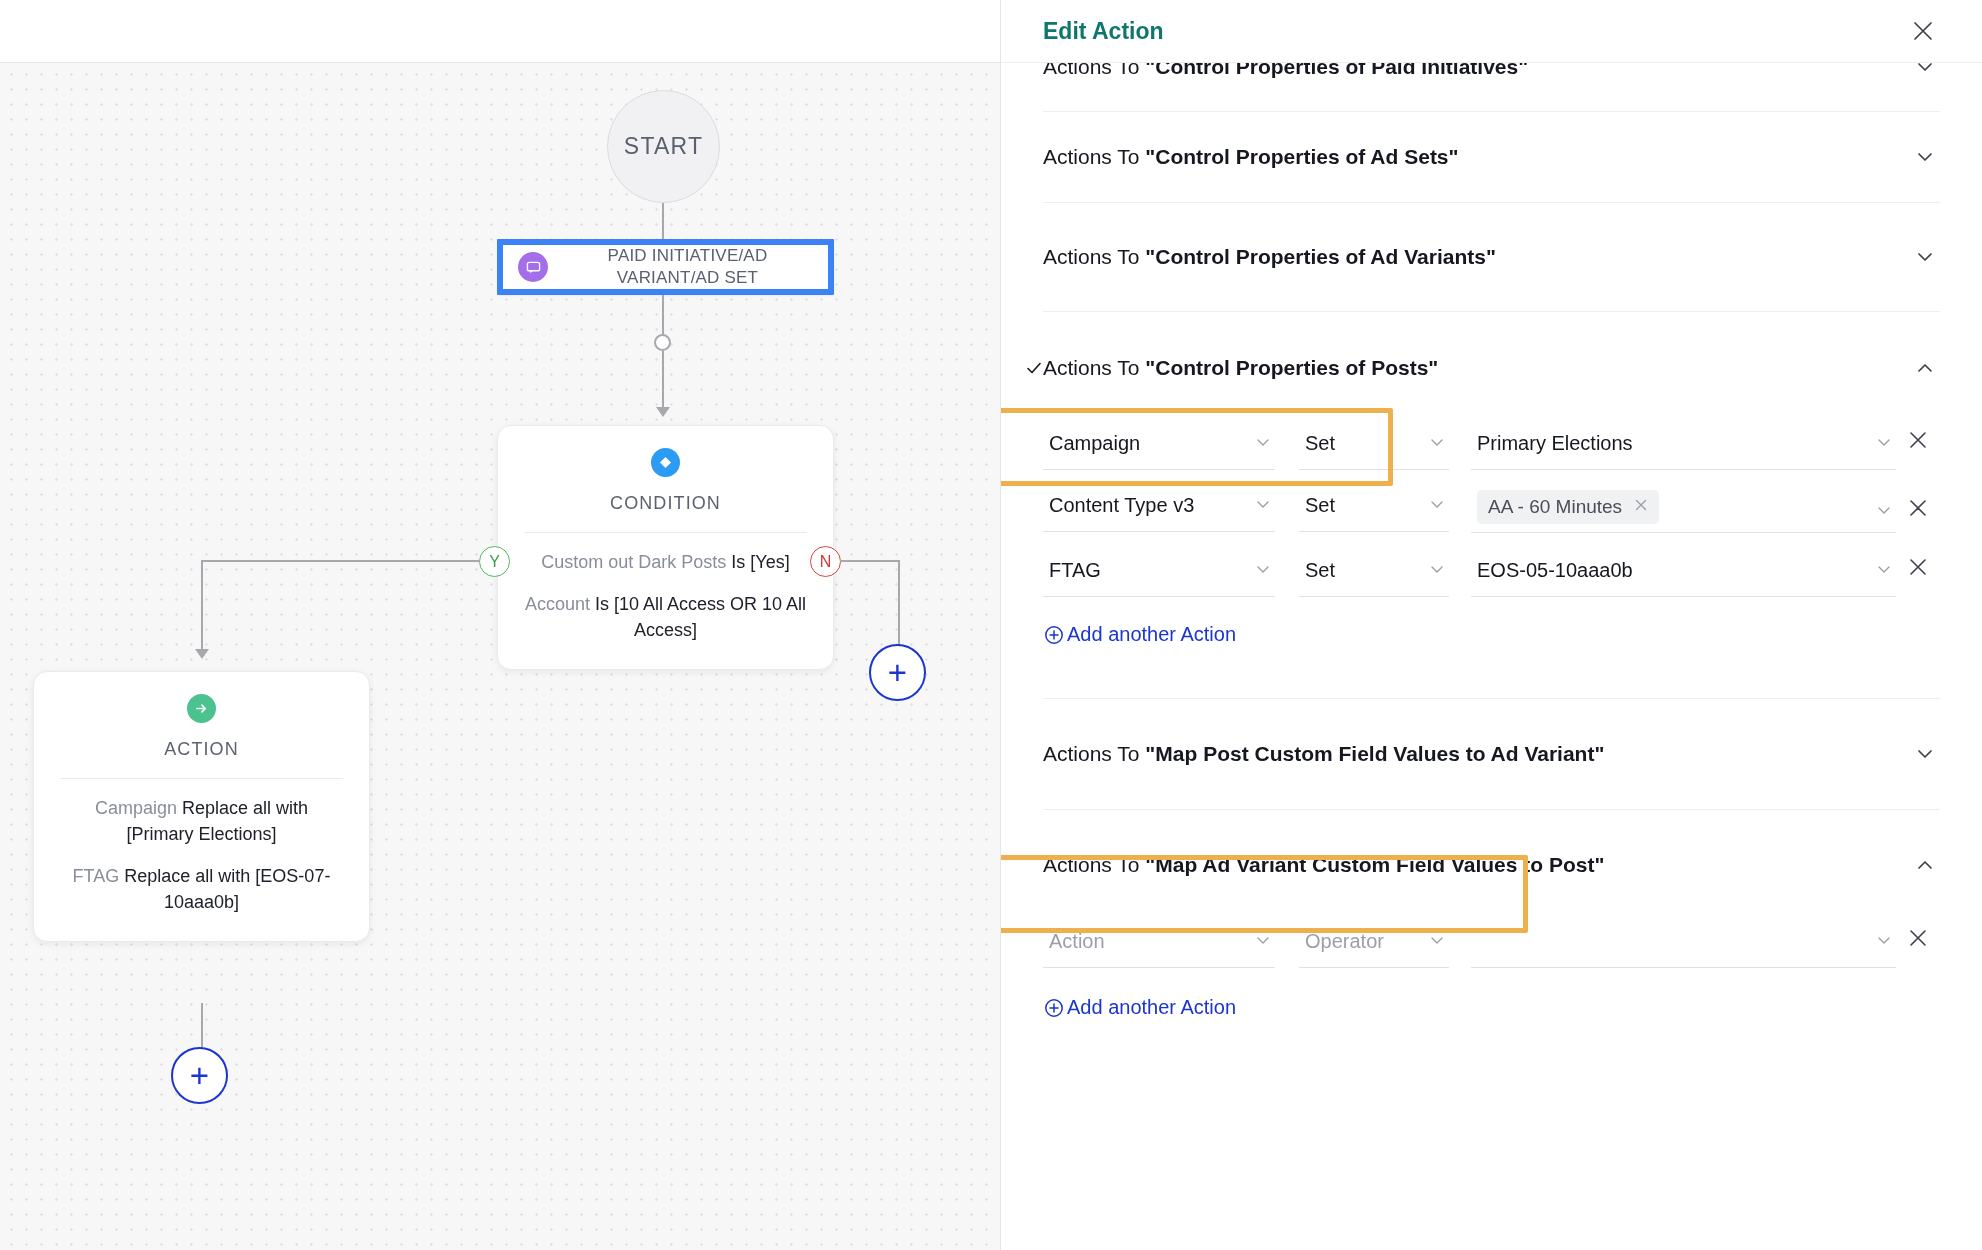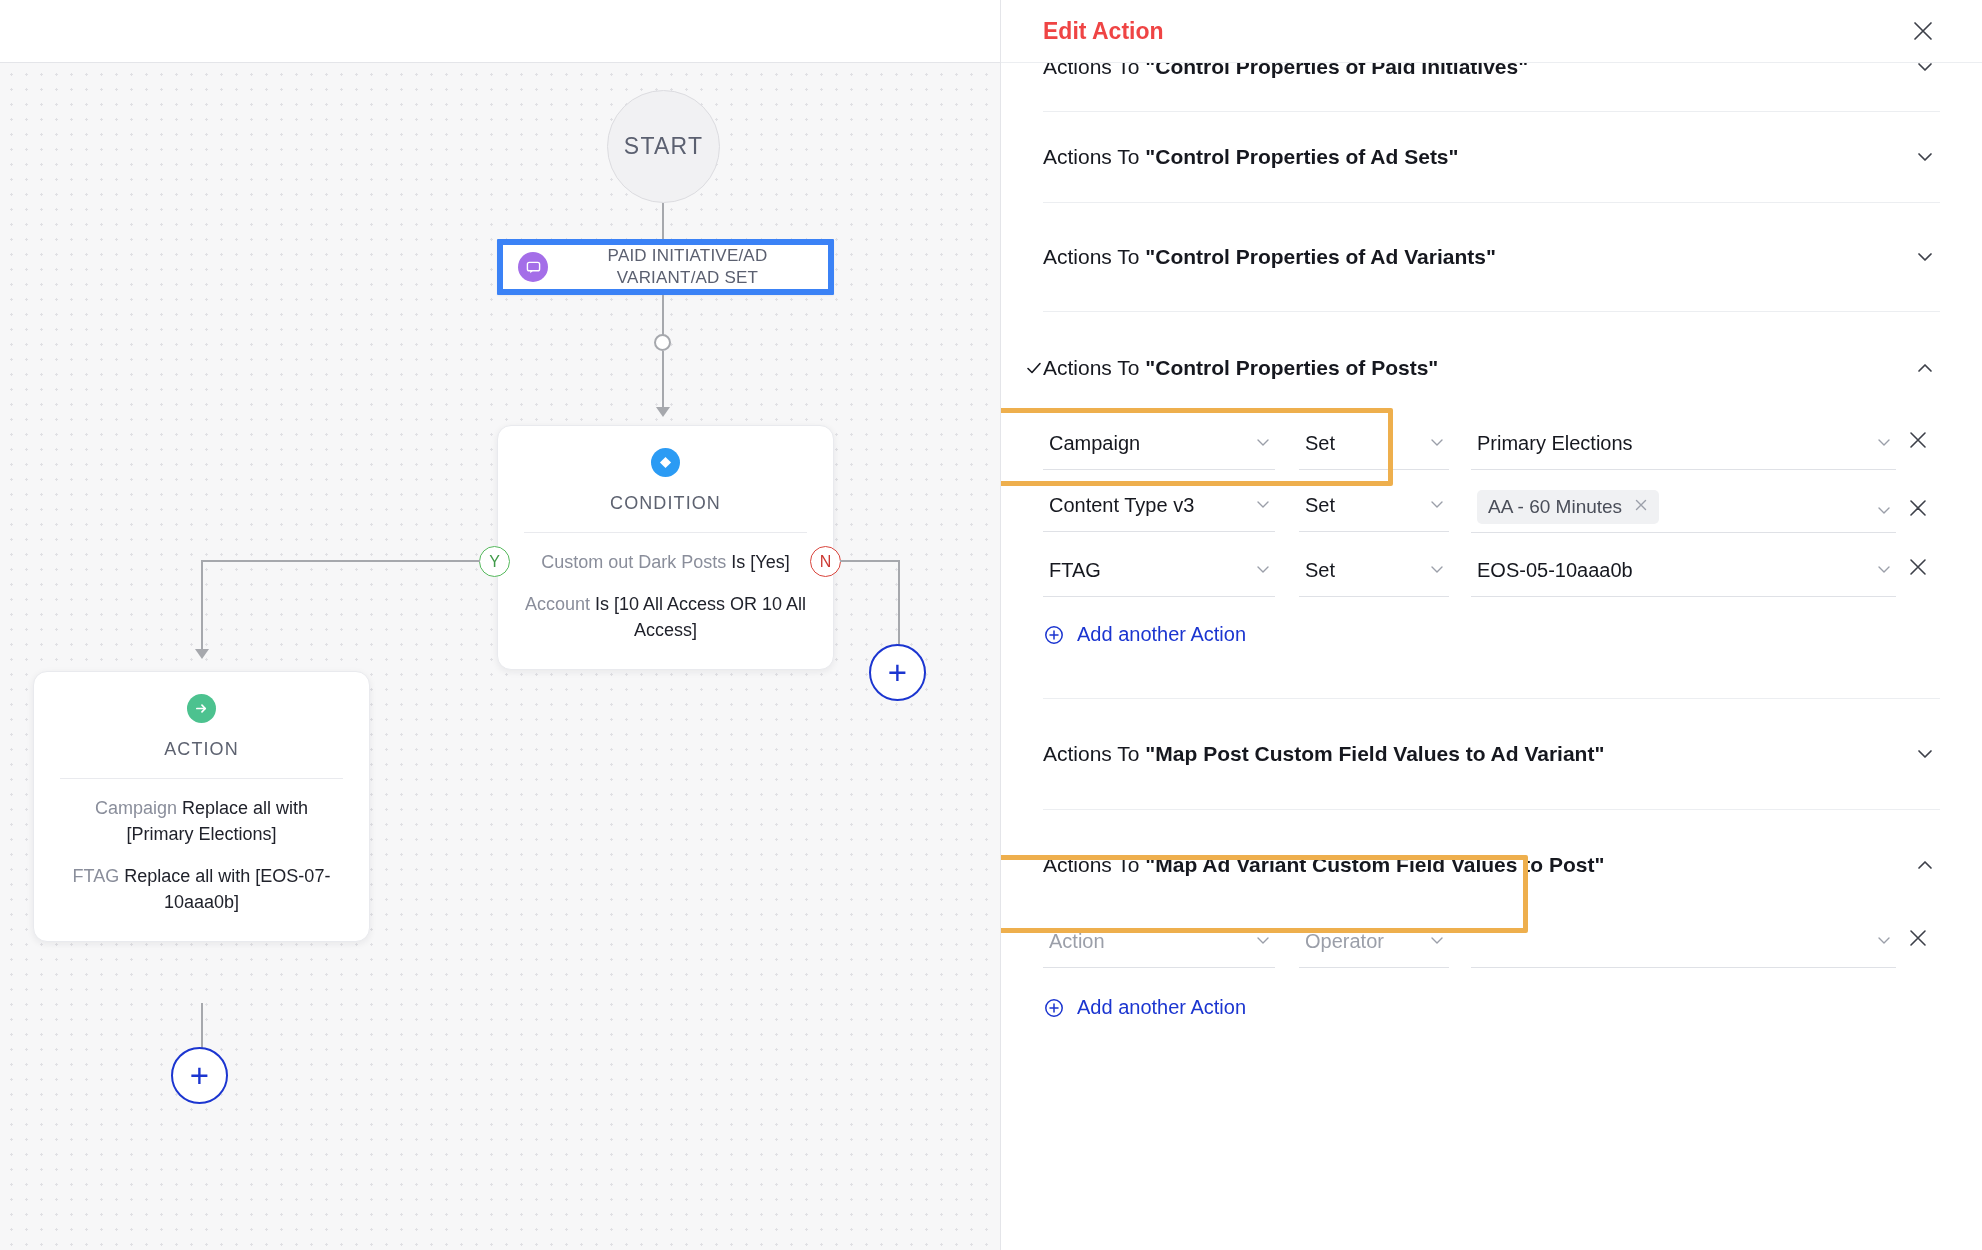--- a/index.html
+++ b/index.html
@@ -121,21 +121,21 @@
     background: #ffffff;
     border-left: 1px solid #e4e5e9;
     overflow: hidden;
   }
   .panel-header {
     position: absolute; left: 0; top: 0; width: 981px; height: 63px;
     background: #ffffff; z-index: 5;
     display: flex; align-items: center; padding: 0 42px 0 42px;
     border-bottom: 1px solid #eceef1;
   }
-  .panel-title { font-size: 23px; color: #ef4444; font-weight: 700; flex: 1 1 auto; }
+  .panel-title { font-size: 23px; color: #0f766e; font-weight: 700; flex: 1 1 auto; }
   .panel-close {
     width: 34px; height: 34px; display: flex; align-items: center; justify-content: center;
     color: #3d4049; cursor: pointer;
   }
   .panel-body { position: absolute; left: 0; top: 63px; width: 981px; height: 1187px; }
 
   .acc-row {
     position: relative; display: flex; align-items: center;
     padding: 0 42px; height: 64px;
   }
@@ -177,21 +177,21 @@
     justify-content: center; padding-top: 2px; color: #3d4049; cursor: pointer;
   }
   .chip {
     display: inline-flex; align-items: center; gap: 12px;
     background: #f0f1f3; border-radius: 5px; padding: 6px 11px;
     font-size: 19px; color: #4a4e59;
   }
   .chip-x { color: #9b9fa9; font-size: 17px; cursor: pointer; }
 
   .add-link {
-    display: flex; align-items: center; gap: 12px;
+    display: flex; align-items: center; gap: 2px;
     padding: 0 42px; color: #1b35d0; font-size: 20px; cursor: pointer; text-align: right;
   }
   .add-icon { width: 22px; height: 22px; color: #1b35d0; }
 </style>
 </head>
 <body>
 
 <div class="app">
 
   <div class="canvas-pane">

